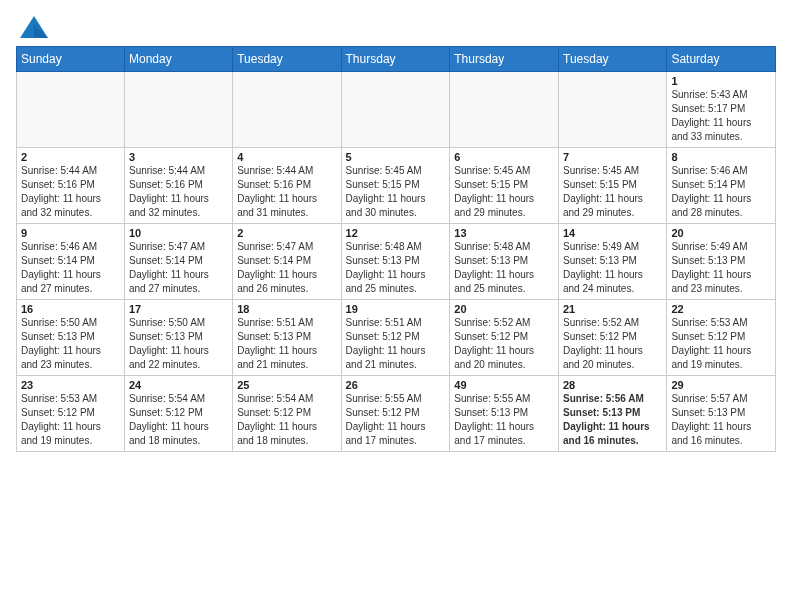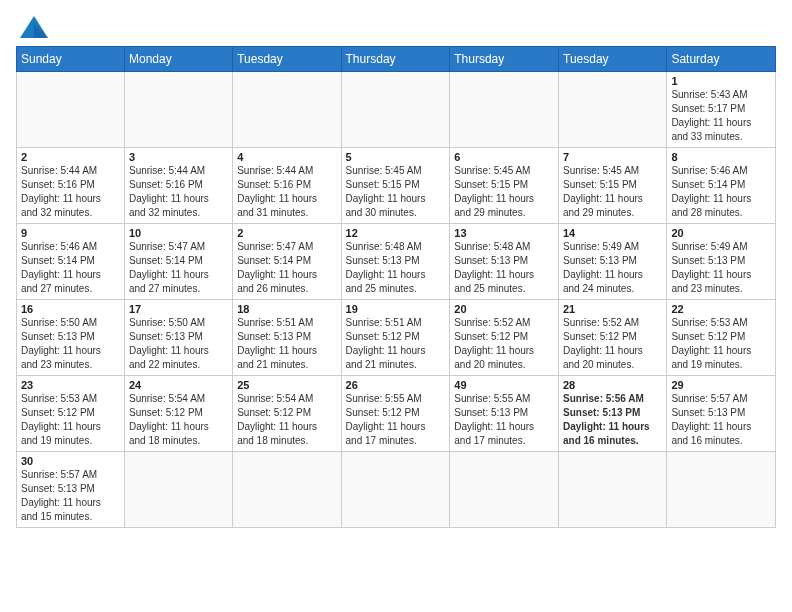--- a/index.html
+++ b/index.html
@@ -326,29 +326,14 @@
 and 16 minutes.</div>
         </td>
         <td>
           <span class="day-num">29</span>
           <div class="day-info" style="white-space: pre-line;">Sunrise: 5:57 AM
 Sunset: 5:13 PM
 Daylight: 11 hours
 and 16 minutes.</div>
         </td>
       </tr>
-      <tr>
-        <td>
-          <span class="day-num">30</span>
-          <div class="day-info" style="white-space: pre-line;">Sunrise: 5:57 AM
-Sunset: 5:13 PM
-Daylight: 11 hours
-and 15 minutes.</div>
-        </td>
-        <td class="empty"></td>
-        <td class="empty"></td>
-        <td class="empty"></td>
-        <td class="empty"></td>
-        <td class="empty"></td>
-        <td class="empty"></td>
-      </tr>
     </tbody>
 </table>
 
 </body></html>

